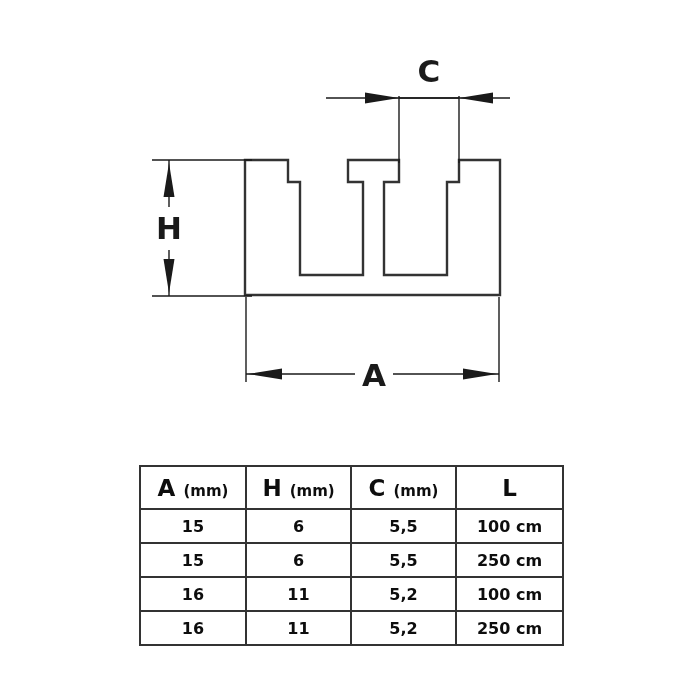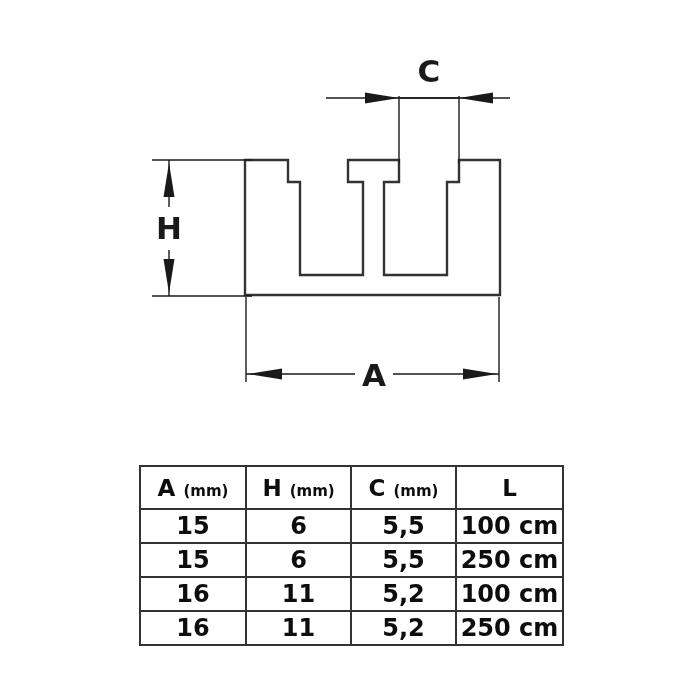--- a/index.html
+++ b/index.html
@@ -63,21 +63,21 @@
     font-size: 23px;
     vertical-align: middle;
   }
   #spec-table .hdr-row .unit {
     font-size: 15px;
     font-weight: bold;
     letter-spacing: 0px;
   }
   #spec-table .data-row td {
     height: 32px;
-    font-size: 24px;
+    font-size: 16px;
     vertical-align: middle;
   }
   #spec-table col.c1 { width: 106px; }
   #spec-table col.c2 { width: 105px; }
   #spec-table col.c3 { width: 105px; }
   #spec-table col.c4 { width: 107px; }
 </style>
 </head>
 <body>
 

